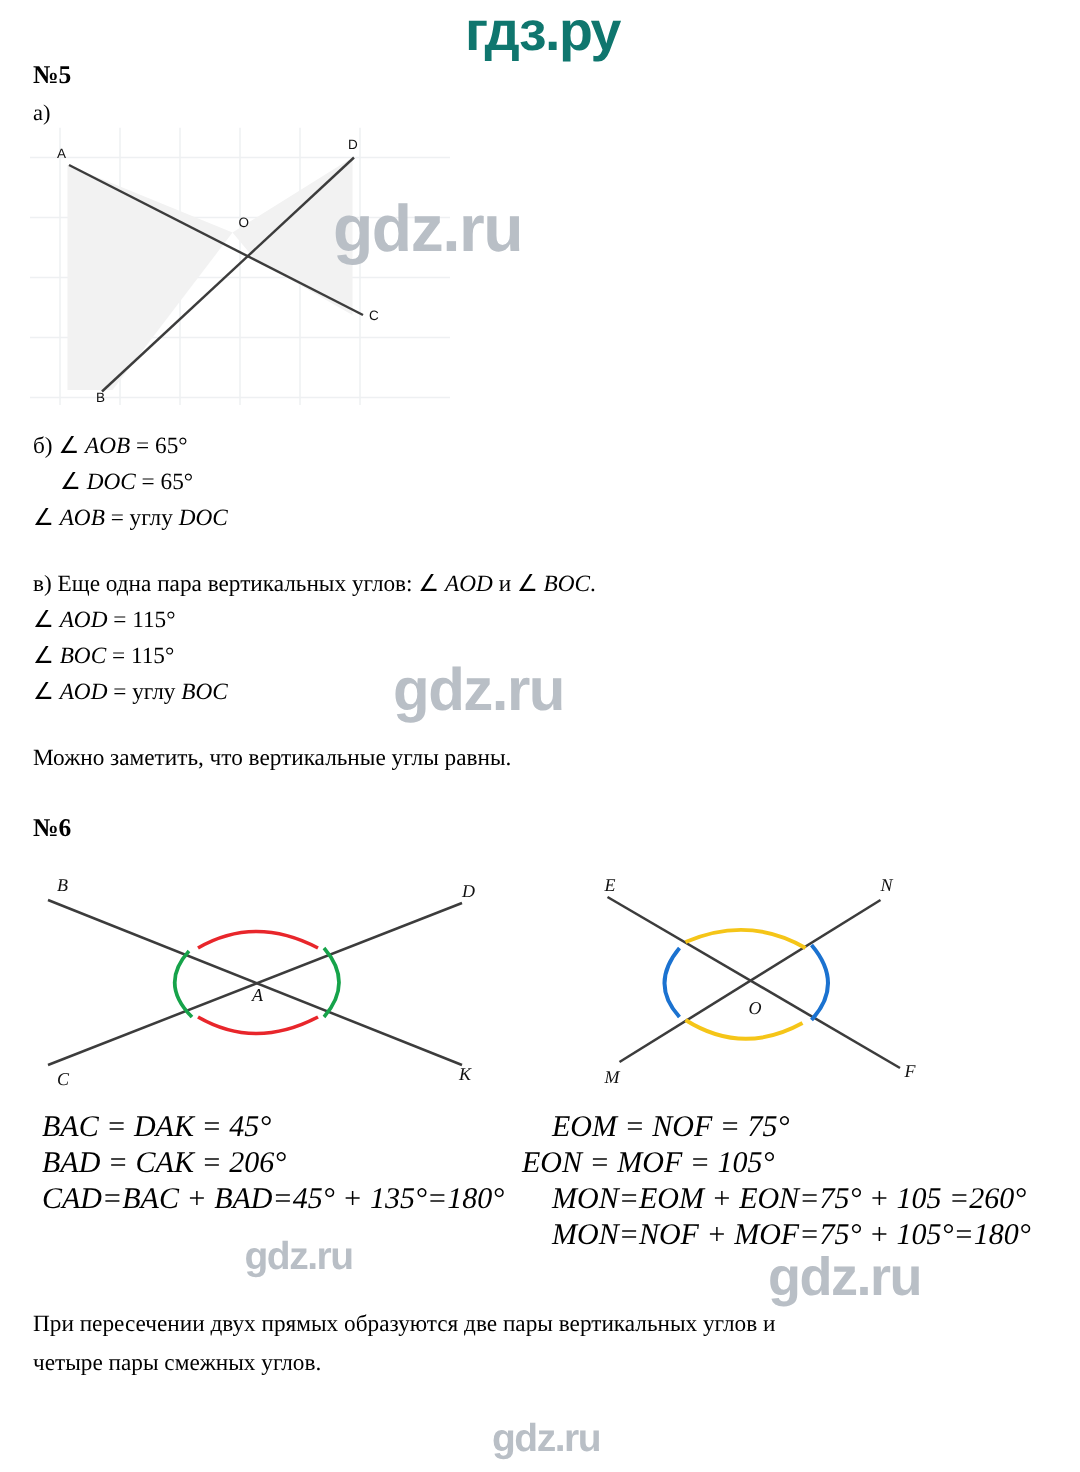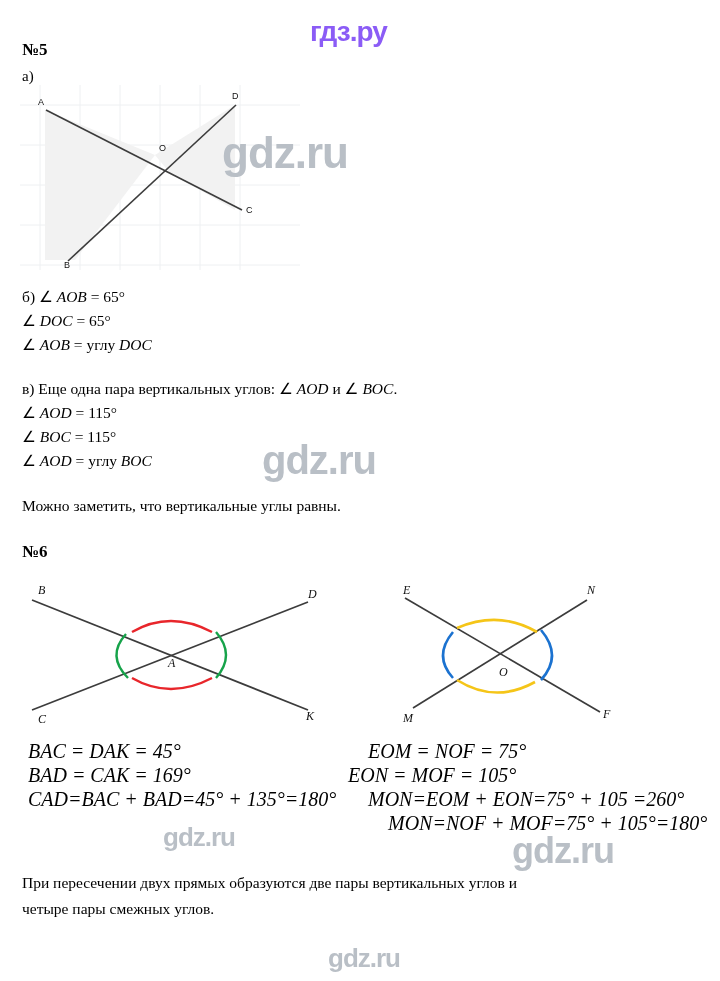--- a/index.html
+++ b/index.html
@@ -25,23 +25,22 @@
     font-family: "Liberation Sans", sans-serif;
     font-weight: bold;
     color: #b9bfc6;
     letter-spacing: -1px;
     user-select: none;
     white-space: nowrap;
   }
   .wm-top {
     left: 310px;
     top: 0px;
-    font-size: 28px;
-    color: #8b5cf6;
-    margin-top: 16px;
+    font-size: 37px;
+    color: #0f766e;
   }
   .wm-1 {
     left: 222px;
     top: 128px;
     font-size: 44px;
   }
   .wm-2 {
     left: 262px;
     top: 438px;
     font-size: 40px;
@@ -156,21 +155,21 @@
     <text x="226" y="128" font-family="Liberation Sans, sans-serif" font-size="9" fill="#111">C</text>
     <text x="212" y="14" font-family="Liberation Sans, sans-serif" font-size="9" fill="#111">D</text>
     <text x="139" y="66" font-family="Liberation Sans, sans-serif" font-size="9" fill="#111">O</text>
   </svg>
 
   <div class="wm wm-1">gdz.ru</div>
 
   <div class="text-line" style="left:22px; top:288px;">
     б) ∠ <span class="it">AOB</span> = 65°
   </div>
-  <div class="text-line" style="left:22px; top:312px;">
+  <div class="text-line" style="left:40px; top:312px;">
     ∠ <span class="it">DOC</span> = 65°
   </div>
   <div class="text-line" style="left:22px; top:336px;">
     ∠ <span class="it">AOB</span> = углу <span class="it">DOC</span>
   </div>
   <div class="text-line" style="left:22px; top:380px;">
     в) Еще одна пара вертикальных углов: ∠ <span class="it">AOD</span> и ∠ <span class="it">BOC</span>.
   </div>
   <div class="text-line" style="left:22px; top:404px;">
     ∠ <span class="it">AOD</span> = 115°
@@ -214,27 +213,27 @@
     <path d="M 78 52 Q 58 76 78 98" fill="none" stroke="#1b72d0" stroke-width="2.6"></path>
     <path d="M 166 50 Q 188 76 166 100" fill="none" stroke="#1b72d0" stroke-width="2.6"></path>
     <text x="28" y="14" font-family="Liberation Serif, serif" font-style="italic" font-size="12" fill="#111">E</text>
     <text x="28" y="142" font-family="Liberation Serif, serif" font-style="italic" font-size="12" fill="#111">M</text>
     <text x="212" y="14" font-family="Liberation Serif, serif" font-style="italic" font-size="12" fill="#111">N</text>
     <text x="228" y="138" font-family="Liberation Serif, serif" font-style="italic" font-size="12" fill="#111">F</text>
     <text x="124" y="96" font-family="Liberation Serif, serif" font-style="italic" font-size="12" fill="#111">O</text>
   </svg>
 
   <div class="eqn" style="left:28px; top:740px;">BAC = DAK = 45°</div>
-  <div class="eqn" style="left:28px; top:764px;">BAD = CAK = 169°</div>
+  <div class="eqn" style="left:28px; top:764px;">BAD = CAK = 206°</div>
   <div class="eqn" style="left:28px; top:788px;">CAD=BAC + BAD=45° + 135°=180°</div>
 
   <div class="eqn" style="left:368px; top:740px;">EOM = NOF = 75°</div>
   <div class="eqn" style="left:348px; top:764px;">EON = MOF = 105°</div>
   <div class="eqn" style="left:368px; top:788px;">MON=EOM + EON=75° + 105 =260°</div>
-  <div class="eqn" style="left:388px; top:812px;">MON=NOF + MOF=75° + 105°=180°</div>
+  <div class="eqn" style="left:368px; top:812px;">MON=NOF + MOF=75° + 105°=180°</div>
 
   <div class="wm wm-3">gdz.ru</div>
   <div class="wm wm-4">gdz.ru</div>
 
   <div class="concl" style="left:22px; top:900px;">четыре пары смежных углов.</div>
   <div class="concl" style="left:22px; top:874px;">При пересечении двух прямых образуются две пары вертикальных углов и</div>
 
   <div class="wm wm-5">gdz.ru</div>
 
 </div>

